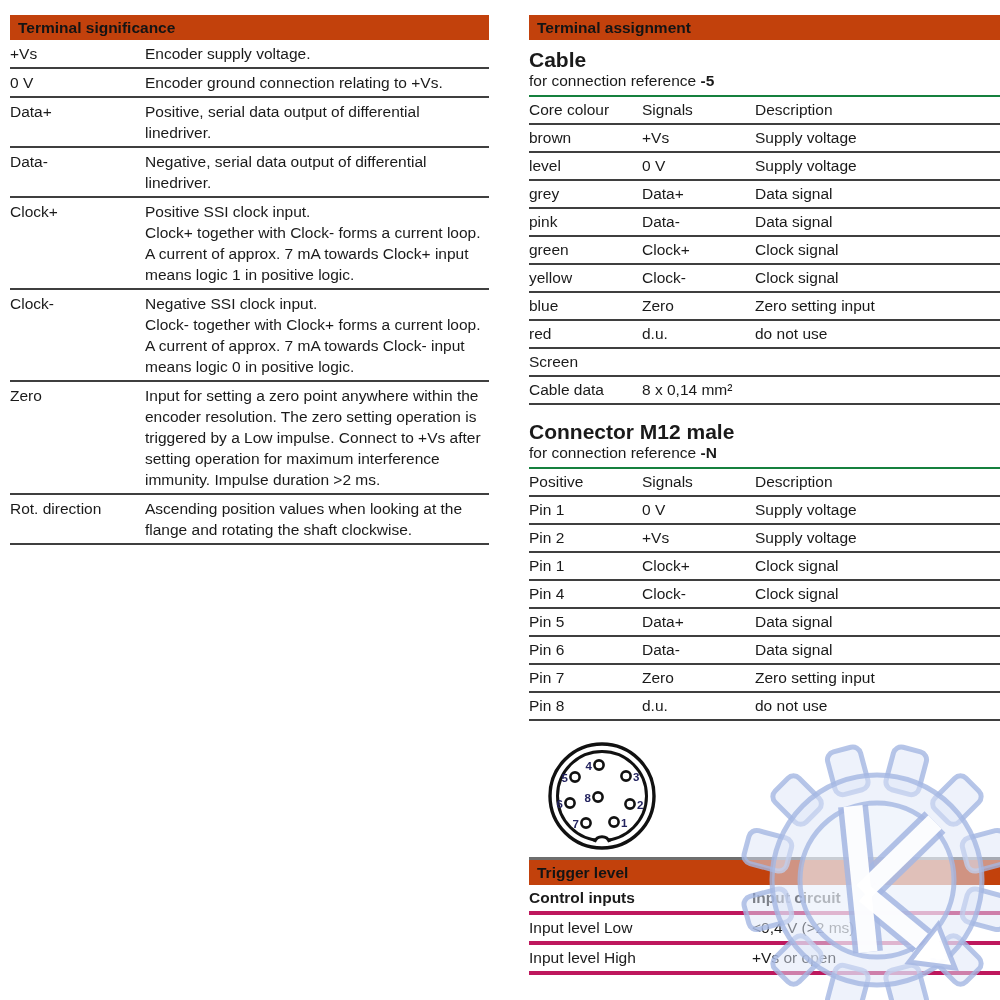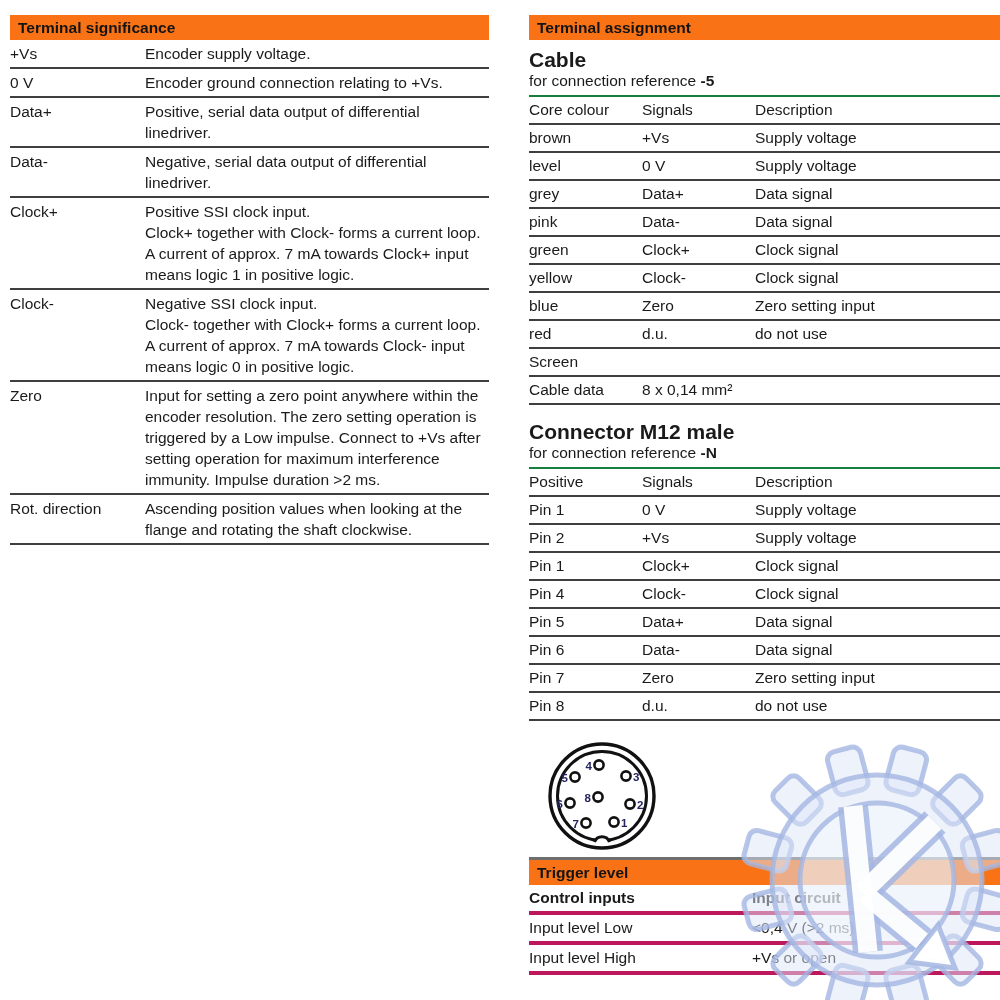--- a/index.html
+++ b/index.html
@@ -1,21 +1,21 @@
 <!DOCTYPE html>
 <html><head>
 <meta charset="utf-8">
 <style>
   html,body{margin:0;padding:0;}
   body{width:1000px;height:1000px;background:#ffffff;font-family:"Liberation Sans",sans-serif;color:#1a1a1a;position:relative;overflow:hidden;}
   .page{position:relative;width:1000px;height:1000px;overflow:hidden;}
   .col{position:absolute;top:15px;}
   .col-left{left:10px;width:479px;}
   .col-right{left:529px;width:480px;}
-  .bar{background:#f97316;height:25px;line-height:25px;padding-left:8px;font-weight:bold;font-size:15.5px;color:#141414;}
+  .bar{background:#c2410c;height:25px;line-height:25px;padding-left:8px;font-weight:bold;font-size:15.5px;color:#141414;}
   
   .lrow{display:grid;grid-template-columns:135px 1fr;border-bottom:2px solid #3f3f3f;padding:3px 0 3px;font-size:15.5px;line-height:21px;}
   .lrow .desc{white-space:pre-line;}
   
   .sec-title{font-weight:bold;font-size:21px;margin:9px 0 0 0;line-height:21px;}
   .sec-sub{font-size:15.5px;line-height:21px;margin:0 0 4px 0;}
   .sec-sub b{font-weight:bold;}
   .rtable{border-top:2px solid #15803d;}
   .rrow{display:grid;grid-template-columns:113px 113px 1fr;border-bottom:2px solid #3f3f3f;padding:3px 0;font-size:15.5px;line-height:20px;}
   .rrow.span2 .c2{grid-column:2/4;}

